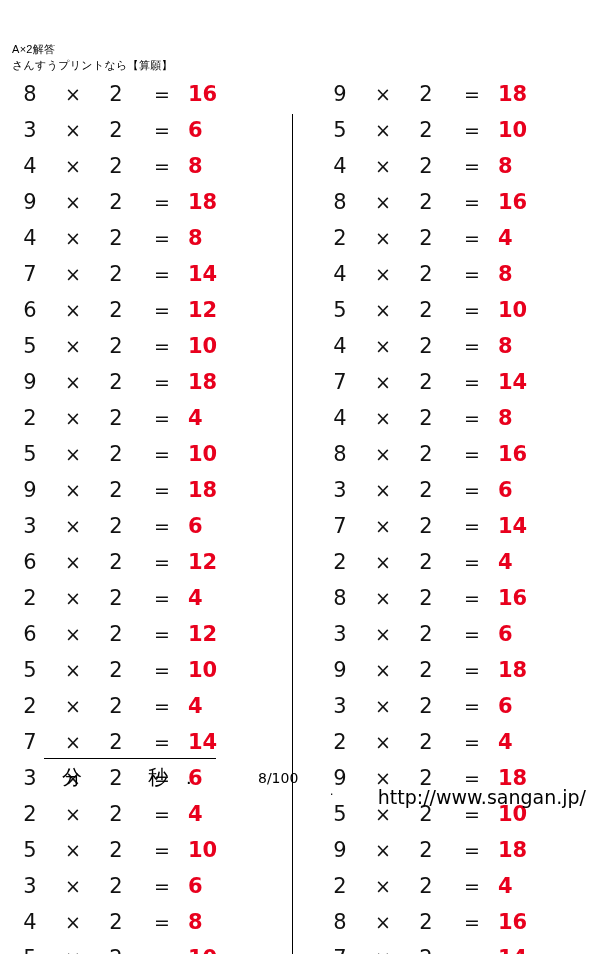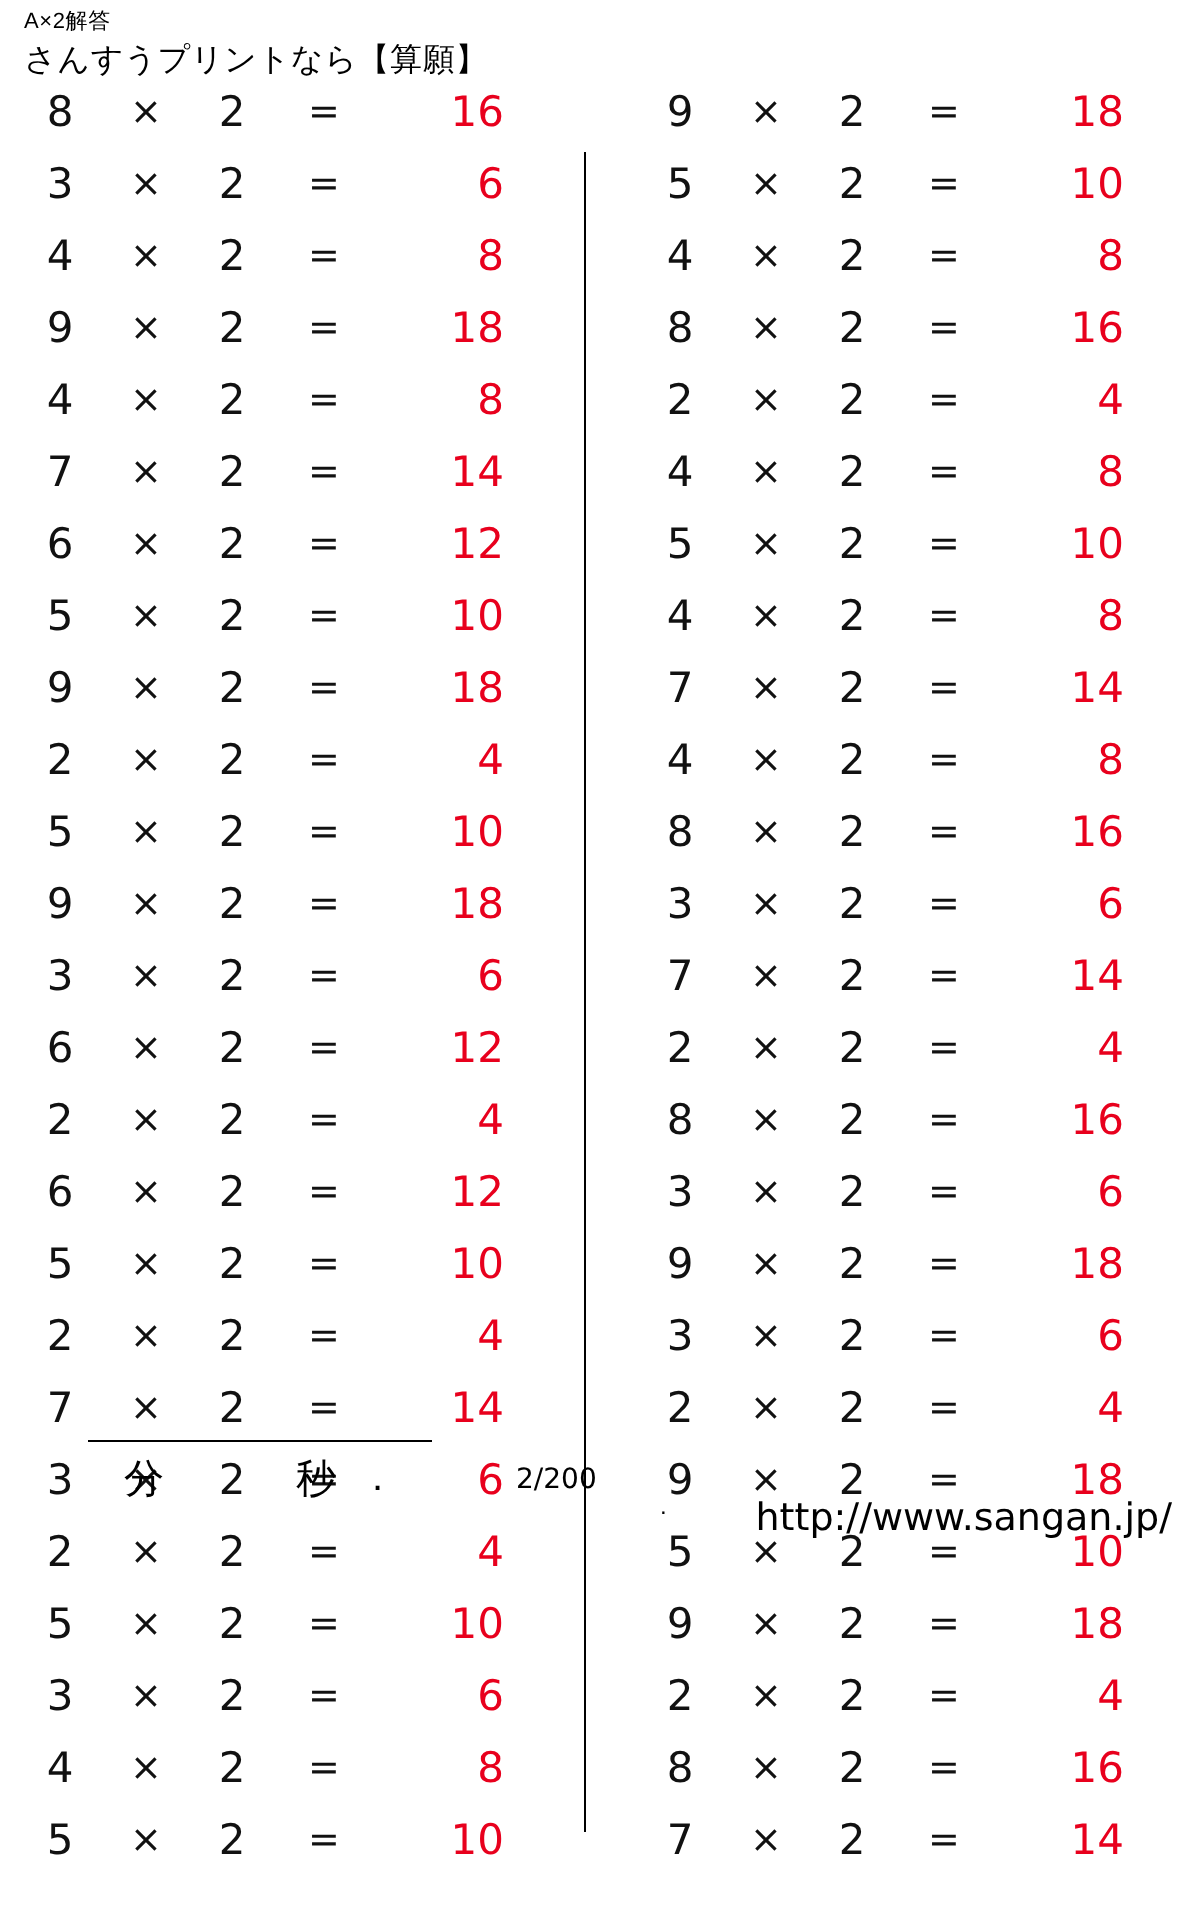--- a/index.html
+++ b/index.html
@@ -13,35 +13,36 @@
     position: relative;
     font-family: "Liberation Sans", sans-serif;
     color: #000000;
     overflow: hidden;
   }
   .page {
     position: relative;
     width: 600px;
     height: 776px;
     box-sizing: border-box;
+    margin-top: 38px;
   }
   
   .header {
     position: absolute;
     top: 4px;
     left: 12px;
     line-height: 1.35;
   }
   .header-line1 {
     font-size: 11px;
     letter-spacing: 0.3px;
     color: #000;
   }
   .header-line2 {
-    font-size: 16px;
+    font-size: 11px;
     letter-spacing: 0.3px;
     color: #000;
     margin-top: 1px;
   }
   
   .columns {
     position: absolute;
     top: 36px;
     left: 0;
     width: 600px;
@@ -77,21 +78,22 @@
     font-family: "DejaVu Sans", sans-serif;
     font-weight: 400;
   }
   .c-a { width: 40px; }
   .c-op { width: 46px; font-size: 19px; }
   .c-b { width: 40px; }
   .c-eq { width: 52px; font-size: 19px; }
   .c-ans {
     width: 64px;
     color: #e8001d;
-    text-align: right;
+    text-align: left;
+    font-weight: bold;
   }
   
   .footer {
     position: absolute;
     left: 0;
     bottom: 0;
     width: 600px;
     height: 56px;
   }
   .footer-rule {
@@ -505,18 +507,18 @@
           <span class="cell c-ans">14</span>
         </div>
       </div>
   </div>
 
   <div class="footer">
     <div class="footer-rule"></div>
     <div class="time-min">分</div>
     <div class="time-sec">秒</div>
     <div class="time-dot">.</div>
-    <div class="page-num">2/200</div>
+    <div class="page-num">8/100</div>
     <div class="page-dot">.</div>
     <div class="site-url">http://www.sangan.jp/</div>
   </div>
 
 </div>
 
 </body></html>

